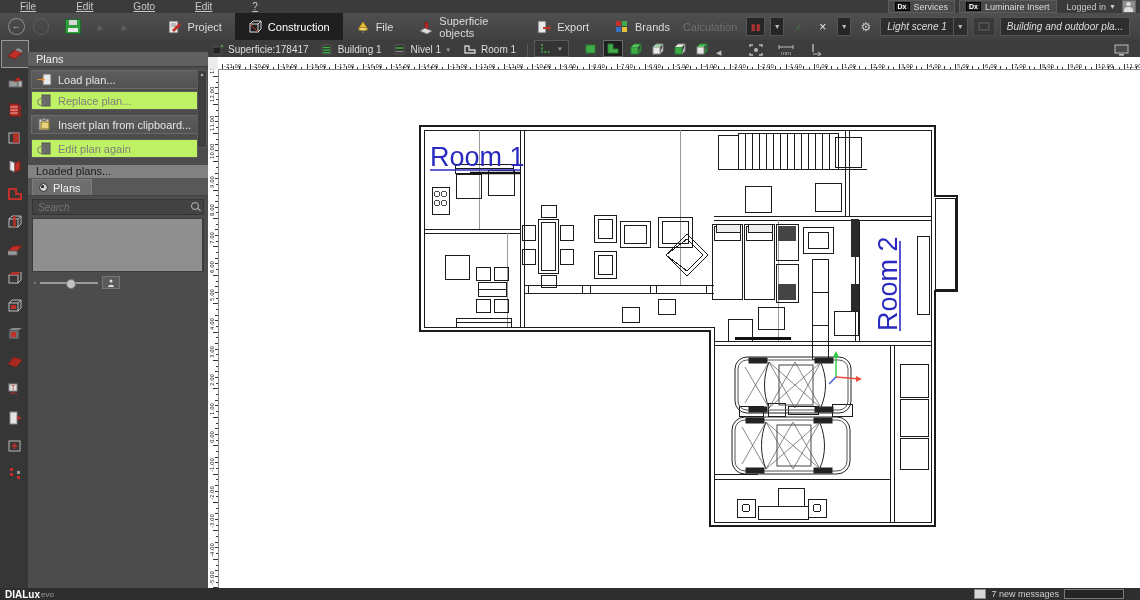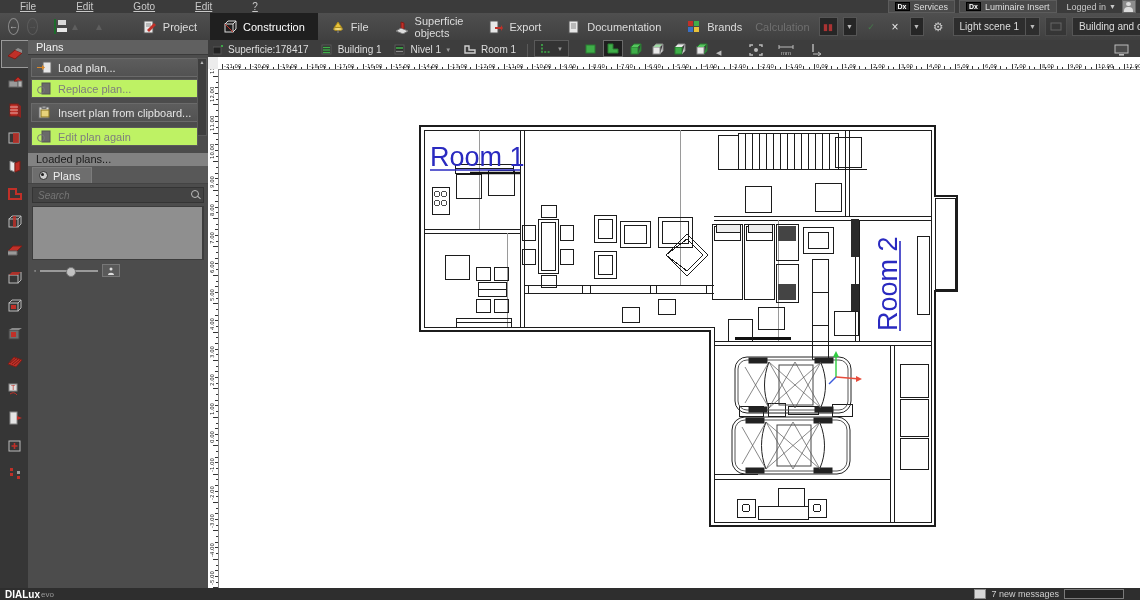--- a/index.html
+++ b/index.html
@@ -31,29 +31,29 @@
   .tabs{display:flex;height:27px;margin-left:26px;}
   .tab{display:flex;align-items:center;gap:6px;padding:0 13px;height:27px;color:#ddd;cursor:default;}
   .tab.active{background:#1f1f1f;color:#fff;}
   .tab .ticon{width:14px;height:14px;flex:0 0 auto;}
   .tright{margin-left:auto;display:flex;align-items:center;gap:5px;padding-right:10px;}
   .dimlabel{color:#6f6f6f;margin-right:4px;}
   .sqbtn{height:17px;min-width:17px;background:#262626;border:1px solid #555;display:flex;align-items:center;justify-content:center;font-size:9px;color:#ccc;}
   .sqbtn.flat{background:transparent;border-color:transparent;}
   .ddarrow{width:12px;height:17px;background:#262626;border:1px solid #555;display:flex;align-items:center;justify-content:center;font-size:7px;color:#bbb;}
   .select{height:17px;background:#2d2d2d;border:1px solid #555;display:flex;align-items:center;font-size:10px;color:#ddd;}
-  .select .val{padding:0 6px;white-space:nowrap;}
+  .select .val{padding:0 6px;white-space:nowrap;font-style:italic;}
   .select .dd{width:13px;height:100%;border-left:1px solid #555;display:flex;align-items:center;justify-content:center;font-size:7px;color:#bbb;}
   
   .strip{position:absolute;left:0;top:40px;width:28px;height:548px;background:#363636;}
   .stool{width:26px;height:26px;margin:0 1px;display:flex;align-items:center;justify-content:center;border:1px solid transparent;}
   .stool.sel{background:#4d4d4d;border-color:#9a9a9a;}
   .stool svg{display:block;}
   
-  .panel{position:absolute;left:28px;top:40px;width:180px;height:548px;background:#4c4c4c;font-size:11px;}
+  .panel{position:absolute;left:28px;top:52px;width:180px;height:548px;background:#4c4c4c;font-size:11px;}
   .phead{height:14px;background:#606060;color:#f0f0f0;line-height:14px;padding-left:8px;border-bottom:1px solid #3a3a3a;}
   .pbtns{position:relative;padding:3px 10px 3px 3px;}
   .pbtn{height:17px;margin-bottom:2px;background:linear-gradient(#5d5d5d,#525252);border:1px solid #6a6a6a;
         display:flex;align-items:center;gap:6px;padding:0 5px;color:#e4e4e4;}
   .pbtn.gap{margin-top:5px;}
   .pbtn.dis{color:#7e7e7e;border-color:#5a5a5a;background:#bef264;}
   .pbtn .bicon{width:15px;height:13px;flex:0 0 auto;}
   .pscroll{position:absolute;right:1px;top:3px;width:8px;height:76px;background:#3e3e3e;border:1px solid #5a5a5a;
            font-size:5px;color:#bbb;text-align:center;line-height:6px;}
   .lhead{height:13px;background:#828282;color:#1c1c1c;line-height:13px;padding-left:8px;margin-top:2px;}
@@ -172,29 +172,20 @@
             <path d="M6 8 L6 2 L9 3 L9 9" fill="#c03028" stroke="#801d18"></path>
           </svg>
         <span>Superficie objects</span>
       </div>
       <div class="tab">
         <svg class="ticon" viewBox="0 0 14 14">
             <rect x="1" y="1" width="8" height="12" fill="#e8e8e8" stroke="#555"></rect>
             <path d="M6 7 L12 7 L12 5 L14 8 L12 11 L12 9 L6 9 Z" fill="#c03028"></path>
           </svg>
         <span>Export</span>
-      </div>
-      <div class="tab">
-        <svg class="ticon" viewBox="0 0 14 14">
-            <rect x="2" y="1" width="9" height="12" fill="#e8e8e8" stroke="#555"></rect>
-            <line x1="4" y1="4" x2="9" y2="4" stroke="#888"></line>
-            <line x1="4" y1="6" x2="9" y2="6" stroke="#888"></line>
-            <line x1="4" y1="8" x2="9" y2="8" stroke="#888"></line>
-          </svg>
-        <span>Documentation</span>
       </div>
       <div class="tab">
         <svg class="ticon" viewBox="0 0 14 14">
             <rect x="1" y="1" width="5" height="5" fill="#c03028"></rect>
             <rect x="7" y="1" width="5" height="5" fill="#3fae49"></rect>
             <rect x="1" y="7" width="5" height="5" fill="#3a6fc4"></rect>
             <rect x="7" y="7" width="5" height="5" fill="#e8c23a"></rect>
           </svg>
         <span>Brands</span>
       </div>

